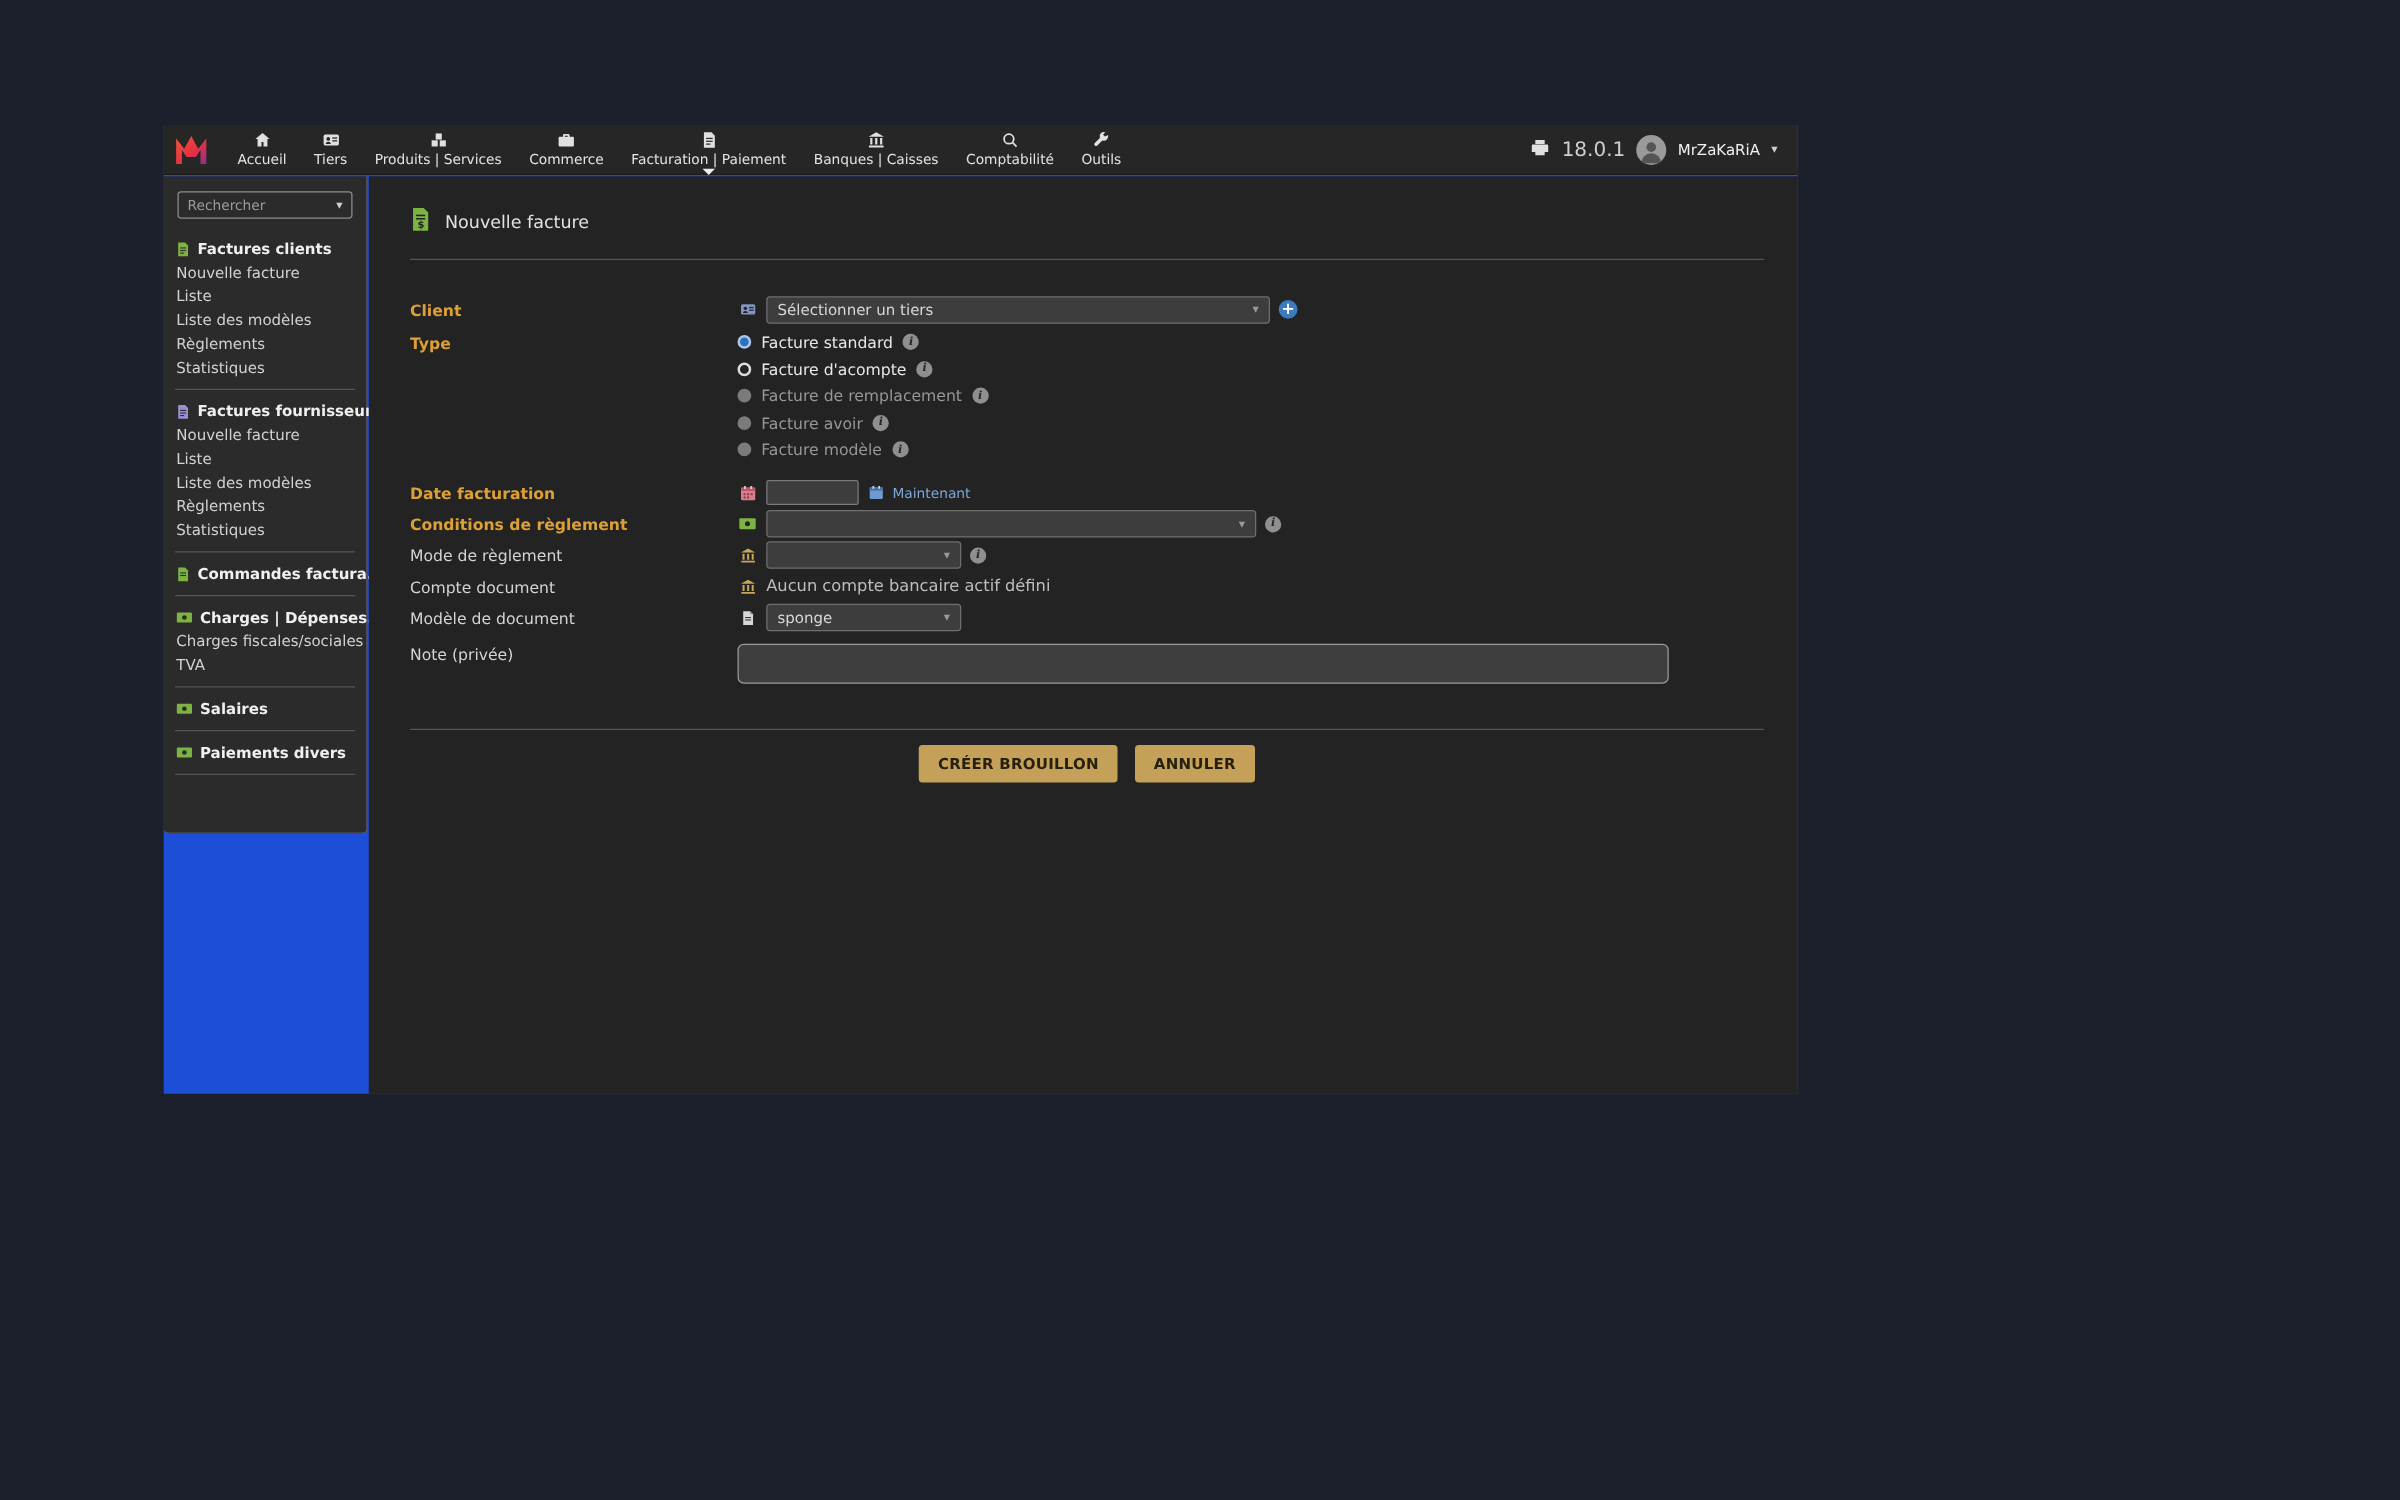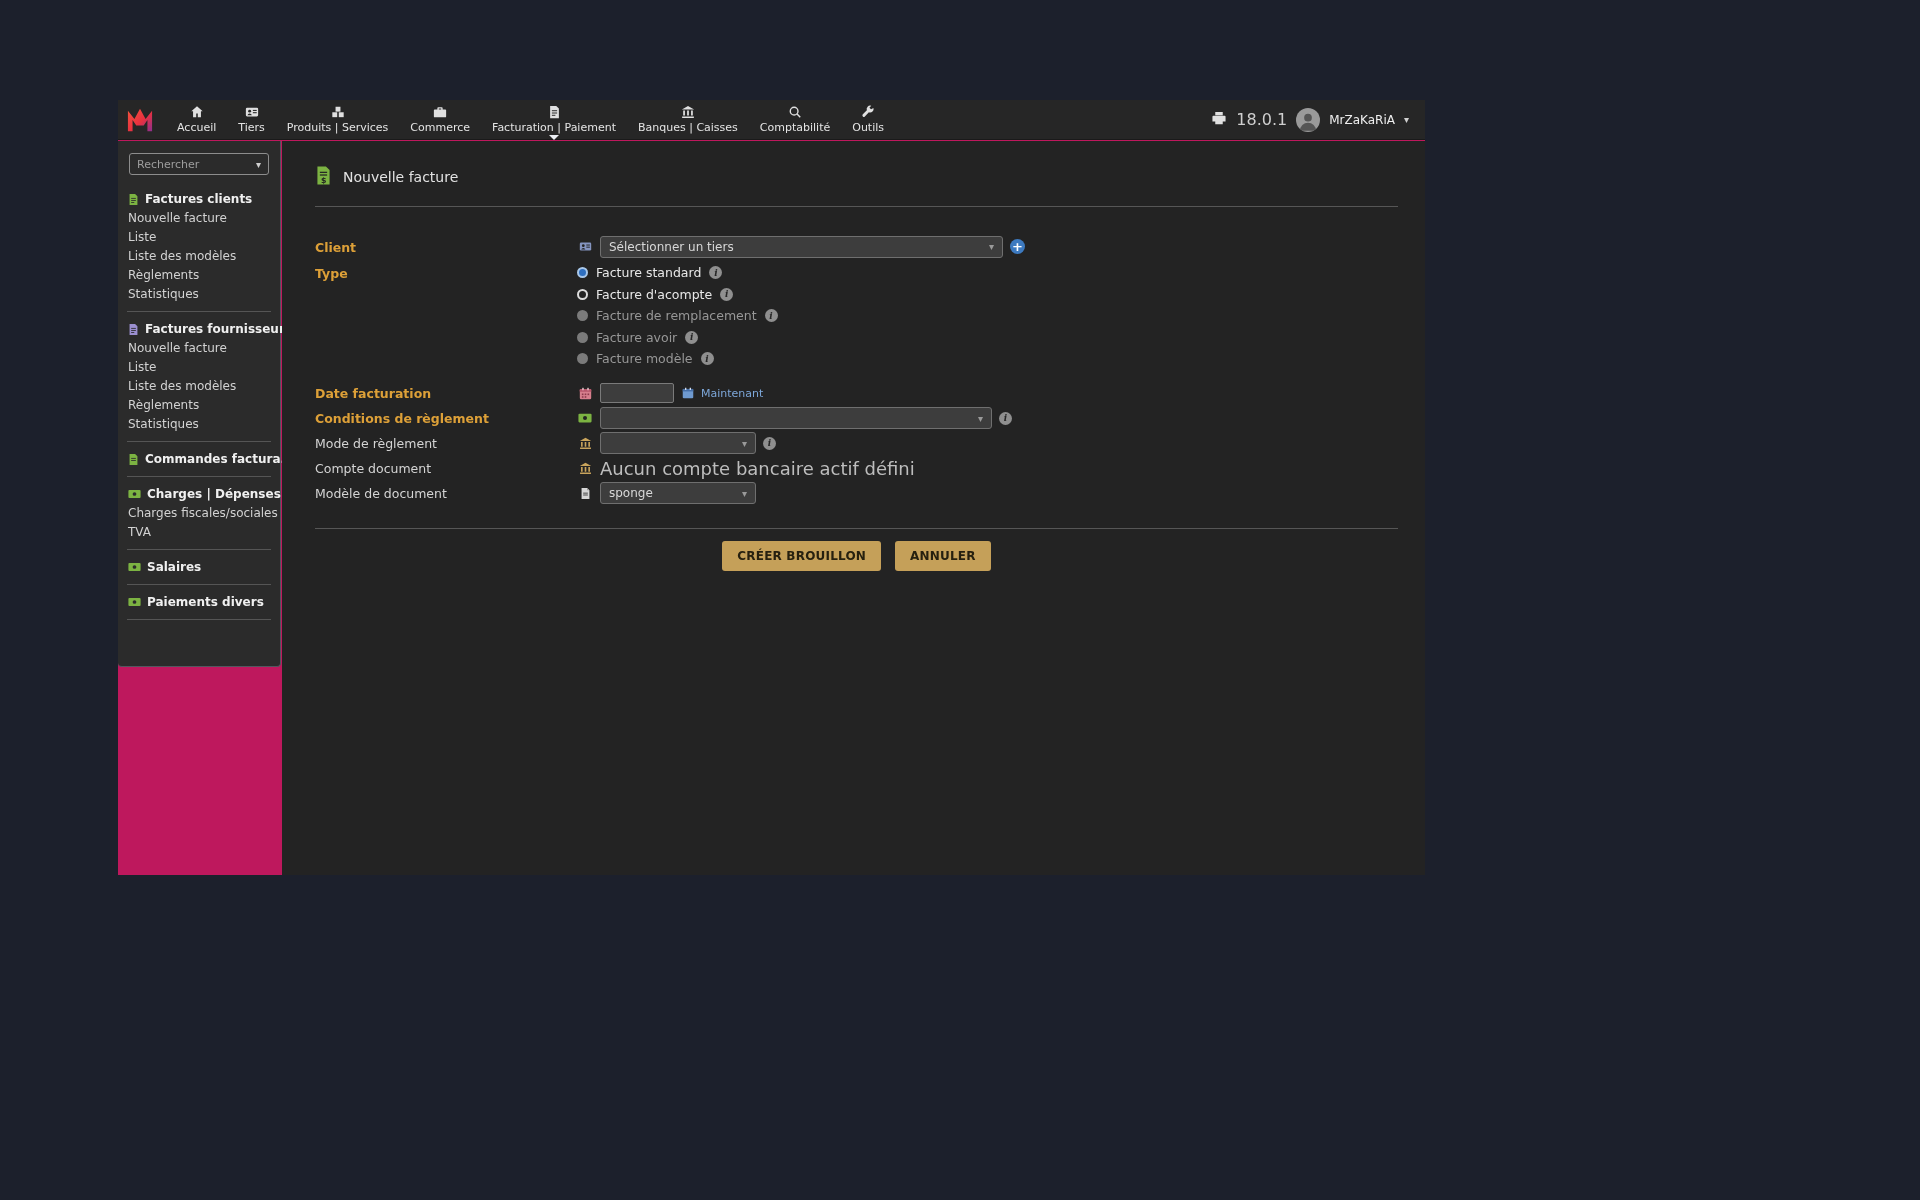--- a/index.html
+++ b/index.html
@@ -1,19 +1,19 @@
 <!DOCTYPE html>
 <html><head>
 <meta charset="utf-8">
 <style>
   *{box-sizing:border-box;margin:0;padding:0}
   html,body{width:1920px;height:1200px;overflow:hidden}
   body{background:#1c202c;font-family:"DejaVu Sans","Liberation Sans",sans-serif;font-size:12px;color:#ccc}
 
-  .app{position:absolute;left:118px;top:100px;width:1307px;height:775px;background:#be185d}
+  .app{position:absolute;left:131px;top:100px;width:1307px;height:775px;background:#1d4ed8}
 
   
   .topbar{position:absolute;left:0;top:0;right:0;height:40px;background:#262626;display:flex;align-items:center;border-bottom:1px solid #1a1a1a}
   .logo{width:44px;height:40px;display:flex;align-items:center;justify-content:center;cursor:pointer}
   .mainnav{display:flex;align-items:flex-start;margin-left:4px;height:40px}
   .navitem{position:relative;display:flex;flex-direction:column;align-items:center;justify-content:center;gap:2px;height:40px;padding:0 11px;color:#e4e4e4;font-size:11px;cursor:pointer;white-space:nowrap}
   .navitem .nicon{height:14px;display:flex;align-items:center;color:#e0e0e0}
   .navitem.active::after{content:"";position:absolute;bottom:0;left:50%;transform:translateX(-50%);border-left:5px solid transparent;border-right:5px solid transparent;border-top:5px solid #eceff4}
   .topright{margin-left:auto;display:flex;align-items:center;gap:9px;padding-right:16px}
   .version{font-size:16px;color:#cfcfcf}
@@ -49,21 +49,21 @@
   .typeopts{display:flex;flex-direction:column;gap:0}
   .typerow{display:flex;align-items:center;gap:8px;height:21.5px;cursor:pointer}
   .radio{width:11px;height:11px;border-radius:50%;border:2px solid #dcdcdc;background:transparent;flex:none}
   .radio.checked{border-color:#a9c8ea;background:#2e6fc0}
   .radio.disabled{border-color:#7b7b7b;background:#7b7b7b}
   .typerow .tlabel{color:#e8e8e8;font-size:12.5px}
   .typerow.disabled .tlabel{color:#979797}
   .infoico{width:13px;height:13px;border-radius:50%;background:#8f8f8f;color:#262626;font-weight:bold;font-size:9px;display:flex;align-items:center;justify-content:center;flex:none;font-family:"DejaVu Serif","Liberation Serif",serif;font-style:italic}
   .dateinput{width:74px;height:20px;background:#3d3d3d;border:1px solid #7a7a7a;border-radius:2px;color:#ddd;padding:0 5px;font-size:12px}
   .nowlink{color:#7da7d9;font-size:11px;text-decoration:none;cursor:pointer}
-  .banktext{color:#bdbdbd;font-size:18px}
+  .banktext{color:#bdbdbd;font-size:13px}
   .notearea{width:745px;height:32px;background:#3e3e3e;border:1px solid #9a9a9a;border-radius:5px;resize:none;color:#ddd;font-family:"DejaVu Sans","Liberation Sans",sans-serif;font-size:12px;padding:4px 8px}
   .noterow{margin-top:8px;min-height:46px}
   .actions{display:flex;justify-content:center;gap:14px;margin-top:12px}
   .btn{background:#c5a059;color:#26200f;border:none;border-radius:3px;font-weight:bold;font-size:12px;padding:8px 15px;cursor:pointer;font-family:"DejaVu Sans","Liberation Sans",sans-serif;letter-spacing:.2px}
 </style>
 </head>
 <body>
 
 <div class="app">
 
@@ -421,20 +421,26 @@
               </svg>
           </span>
           <div class="select w156">
             <span>sponge</span>
             <span class="selarrow">▾</span>
           </div>
         </div>
       </div>
 
 
+      <div class="frow top noterow">
+        <div class="flabel">Note (privée)</div>
+        <div class="fval">
+          <textarea class="notearea" style=""></textarea>
+        </div>
+      </div>
 
     </div>
 
     <hr class="rule" style="margin-top:22px">
 
     <div class="actions">
       <button class="btn">CRÉER BROUILLON</button>
       <button class="btn">ANNULER</button>
     </div>
 

